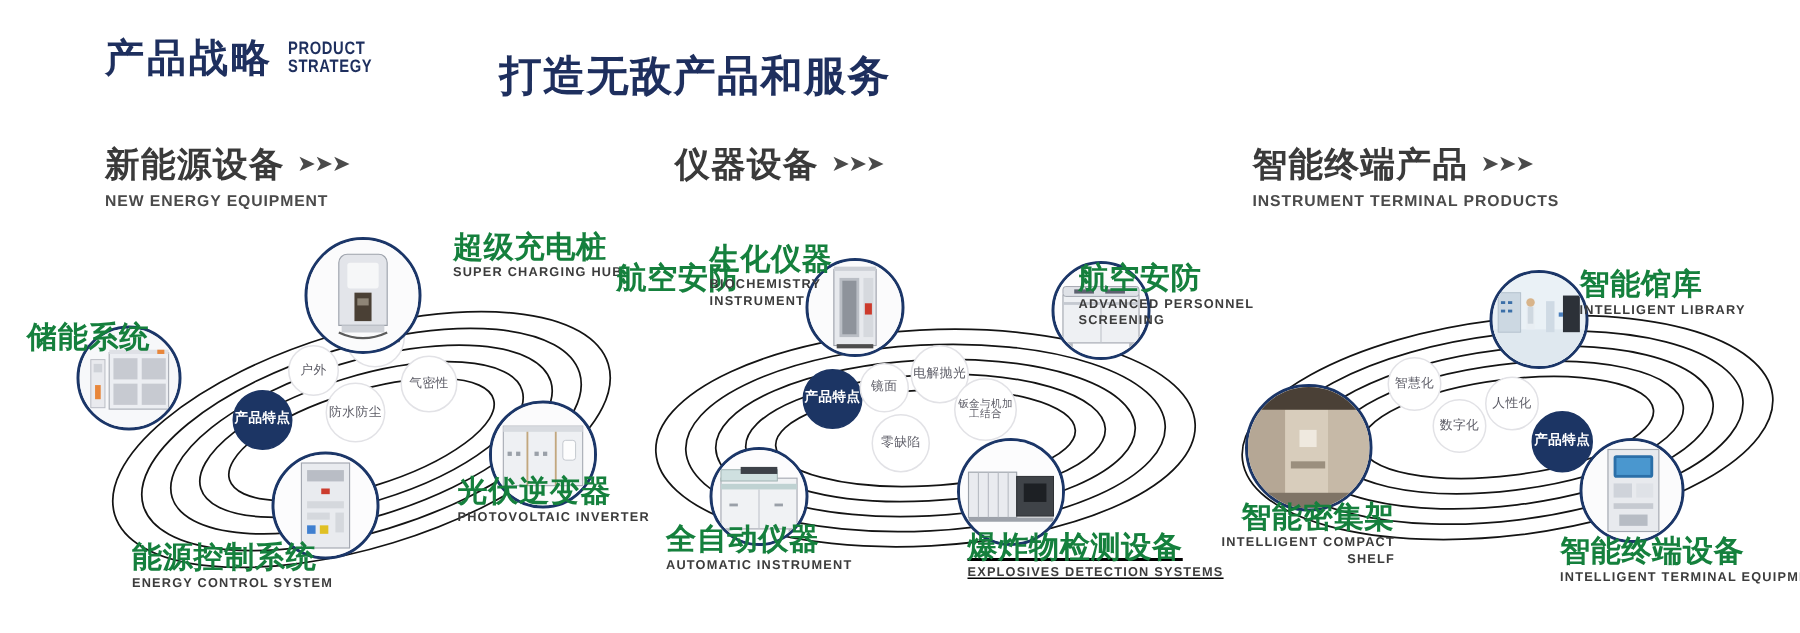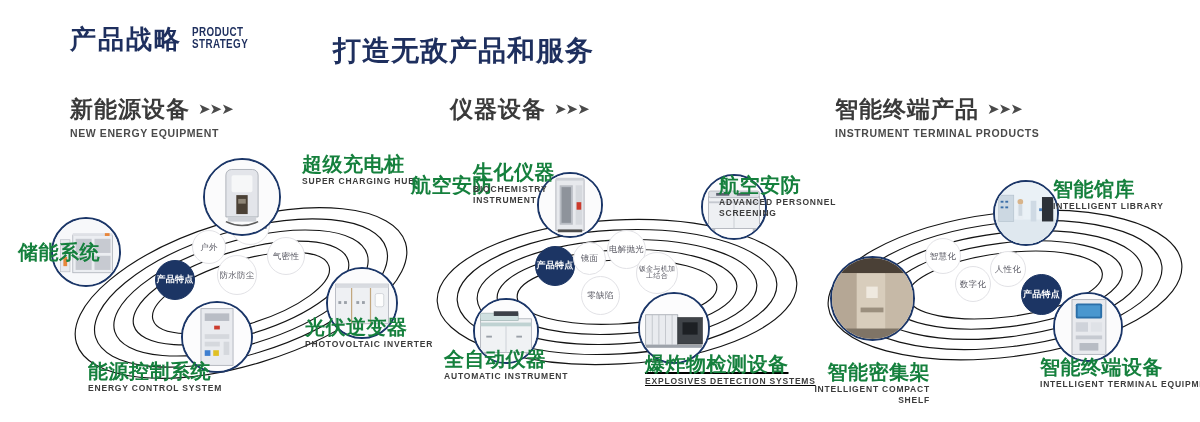--- a/index.html
+++ b/index.html
@@ -83,21 +83,21 @@
   .lab .l-cn{
     font-size:20px;font-weight:bold;color:#15803d;letter-spacing:.5px;
     line-height:19px;
     font-family:"DejaVu Sans","Liberation Sans",sans-serif;
   }
   .lab .l-en{
     font-size:8.5px;color:#3c3c3c;letter-spacing:.8px;font-weight:bold;
     line-height:11px;margin-top:2px;
     font-family:"Liberation Sans",sans-serif;
   }
-  .lab.right{text-align:right;margin-top:28px;}
+  .lab.right{text-align:right;}
 </style>
 </head>
 <body>
 
 <div id="root">
 
   <div class="header">
     <div class="h-cn">产品战略</div>
     <div class="h-en">
       <span>PRODUCT</span>

